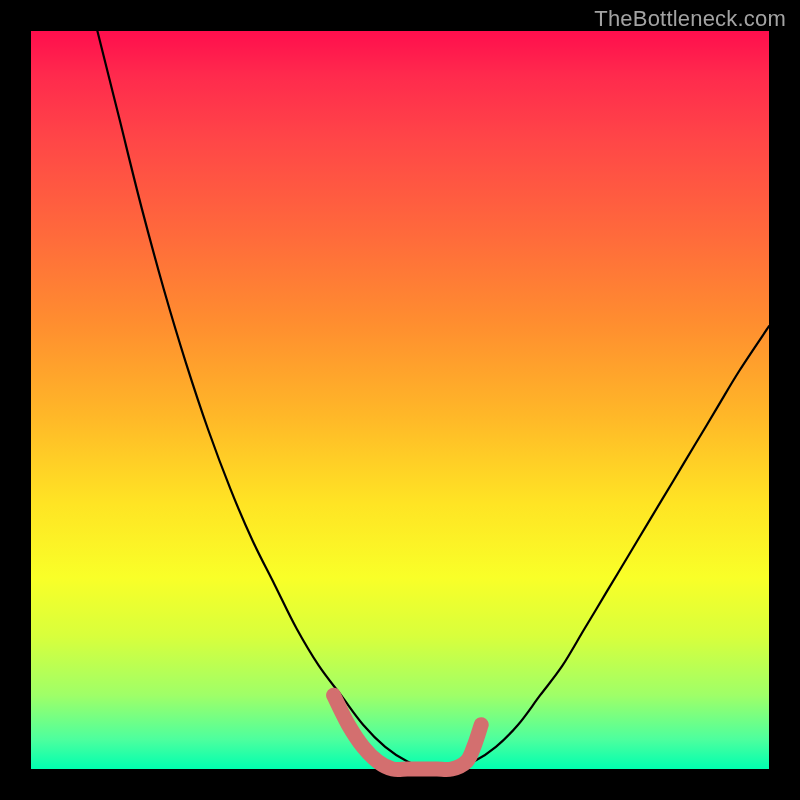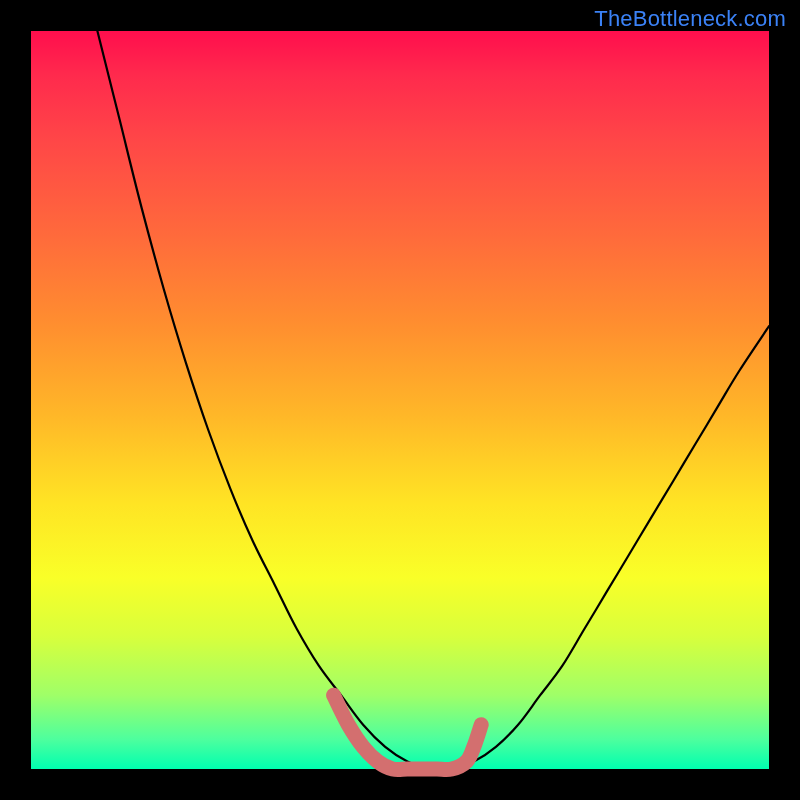--- a/index.html
+++ b/index.html
@@ -37,21 +37,21 @@
       #d8ff3c 82%,
       #9fff68 90%,
       #4dff9e 96%,
       #00ffb0 100%
     );
   }
   .watermark {
     position: absolute;
     top: 6px;
     right: 14px;
-    color: #3b82f6;
+    color: #a3a3a3;
     font-size: 22px;
     font-weight: 500;
     letter-spacing: 0.2px;
     user-select: none;
   }
   svg.curves {
     position: absolute;
     top: 0;
     left: 0;
     width: 738px;

